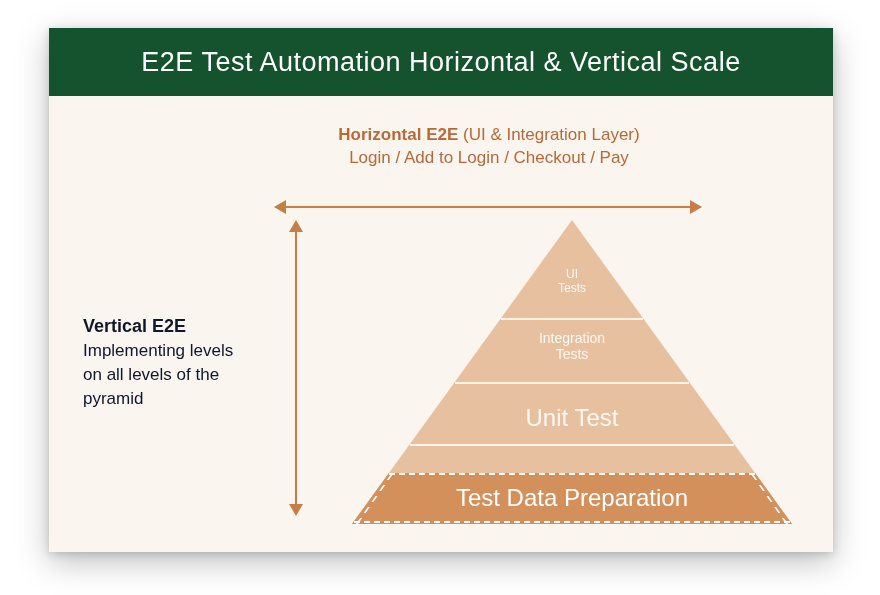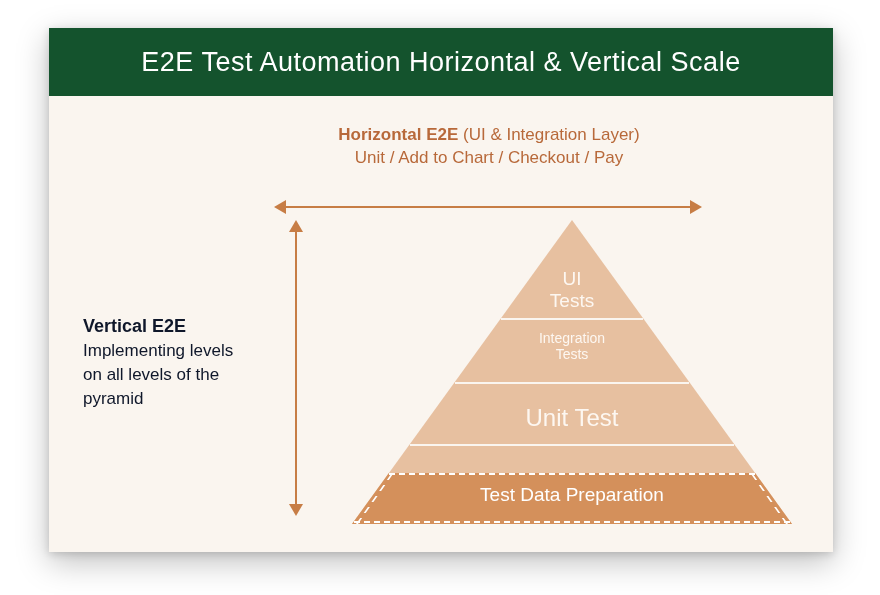--- a/index.html
+++ b/index.html
@@ -46,39 +46,39 @@
   .band .fill{position:absolute;left:50%;transform:translateX(-50%);bottom:0;width:0;height:0;
        border-left:220px solid transparent;border-right:220px solid transparent;
        border-bottom:304px solid #d4905b}
   .dash-l{position:absolute;left:4px;bottom:0;width:56px;height:50px;border-left:2px dashed #fff;
           transform-origin:bottom left;transform:skewX(-35deg)}
   .dash-r{position:absolute;right:4px;bottom:0;width:56px;height:50px;border-right:2px dashed #fff;
           transform-origin:bottom right;transform:skewX(35deg)}
   .dash-b{position:absolute;left:2px;right:2px;bottom:1px;border-top:2px dashed #fff}
 
   .lvl{position:absolute;left:0;right:0;text-align:center;color:#fdf7f1;font-weight:400}
-  .lvl.ui{top:48px;font-size:19px;line-height:1.15}
+  .lvl.ui{top:48px;font-size:12px;line-height:1.15}
   .lvl.int{top:110px;font-size:14px;line-height:1.15}
   .lvl.unit{top:184px;font-size:24px}
-  .lvl.base{top:264px;font-size:19px;color:#fff}
+  .lvl.base{top:264px;font-size:24px;color:#fff}
 </style>
 </head>
 <body>
 
 <div class="stage">
   <div class="card">
     <div class="titlebar">
       <span>E2E Test Automation Horizontal &amp; Vertical Scale</span>
     </div>
     <div class="content">
 
       <div class="horiz">
         <span class="bold">Horizontal E2E</span>
         <span>(UI &amp; Integration Layer)</span><br>
-        <span>Unit / Add to Chart / Checkout / Pay</span>
+        <span>Login / Add to Login / Checkout / Pay</span>
       </div>
 
       <div class="h-arrow">
         <div class="al"></div>
           <div class="line"></div>
           <div class="ar"></div>
       </div>
 
       <div class="v-arrow">
         <div class="at"></div>

